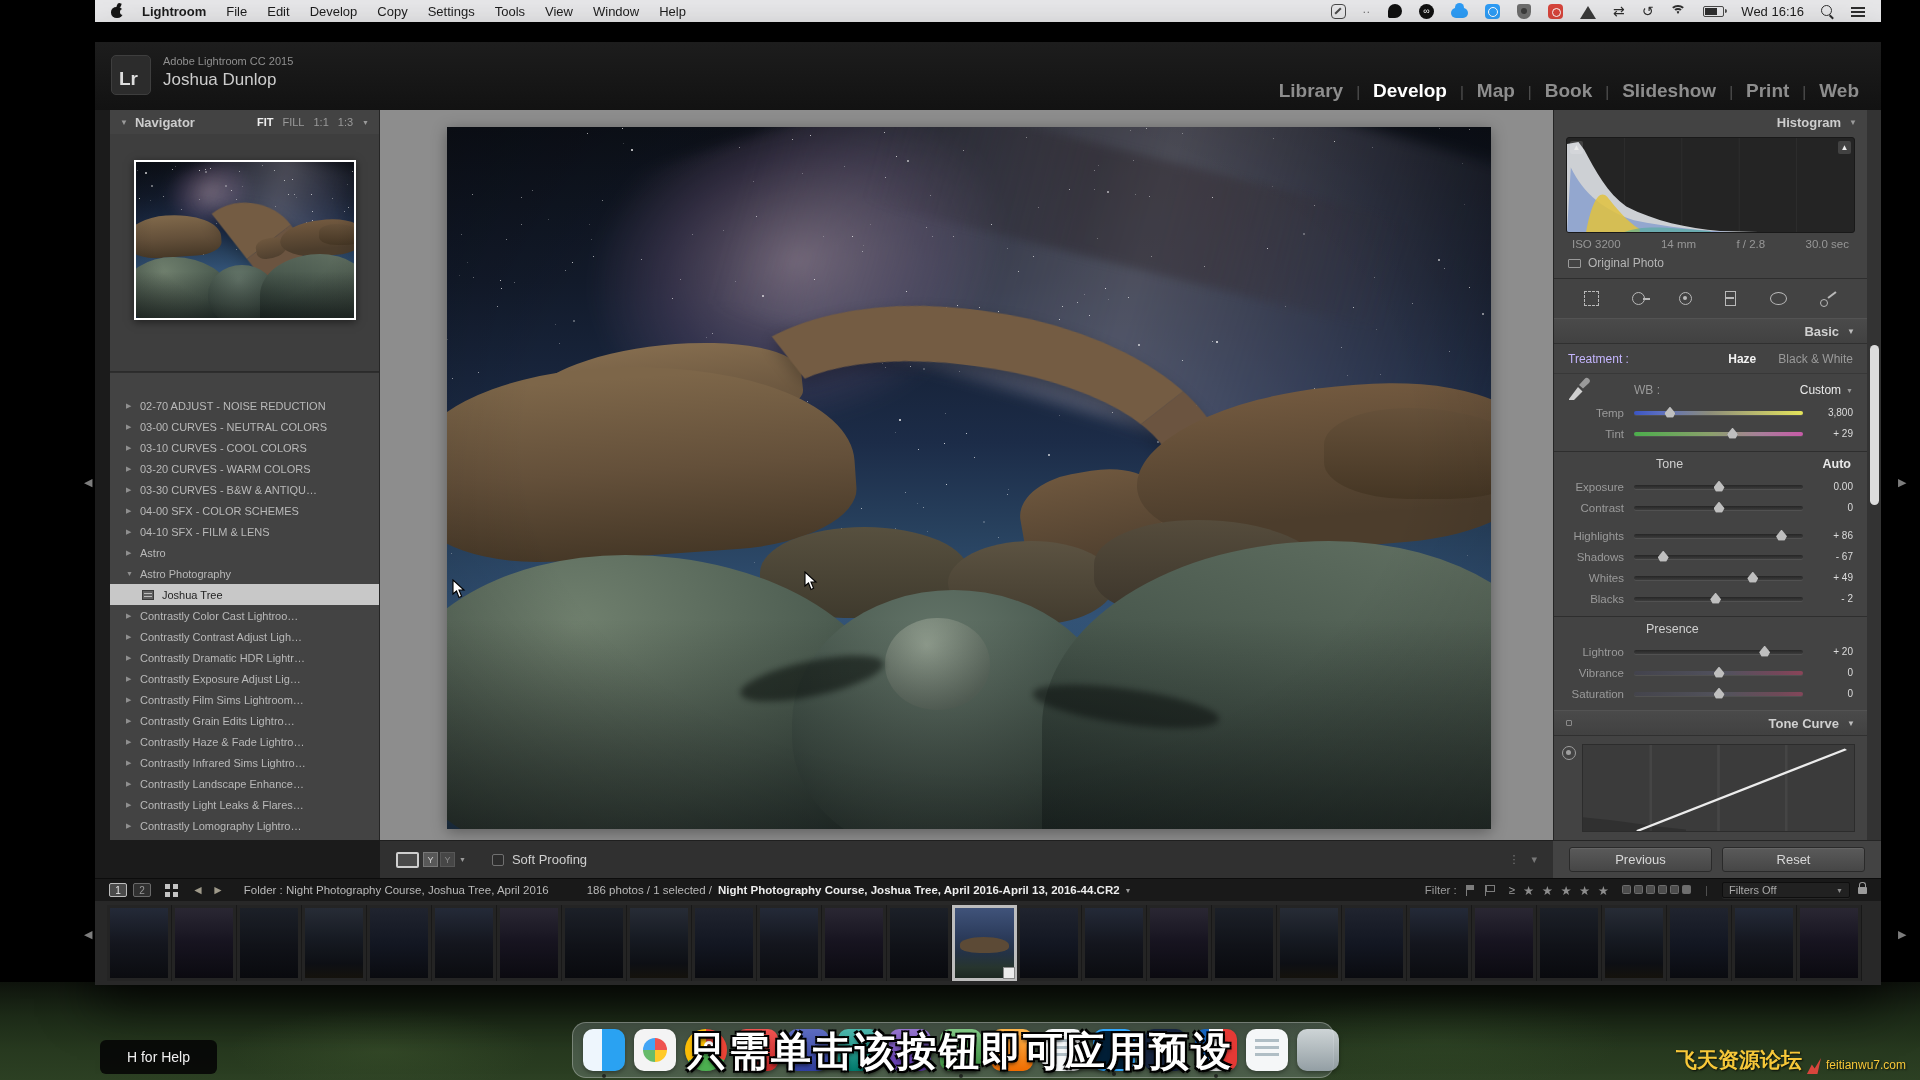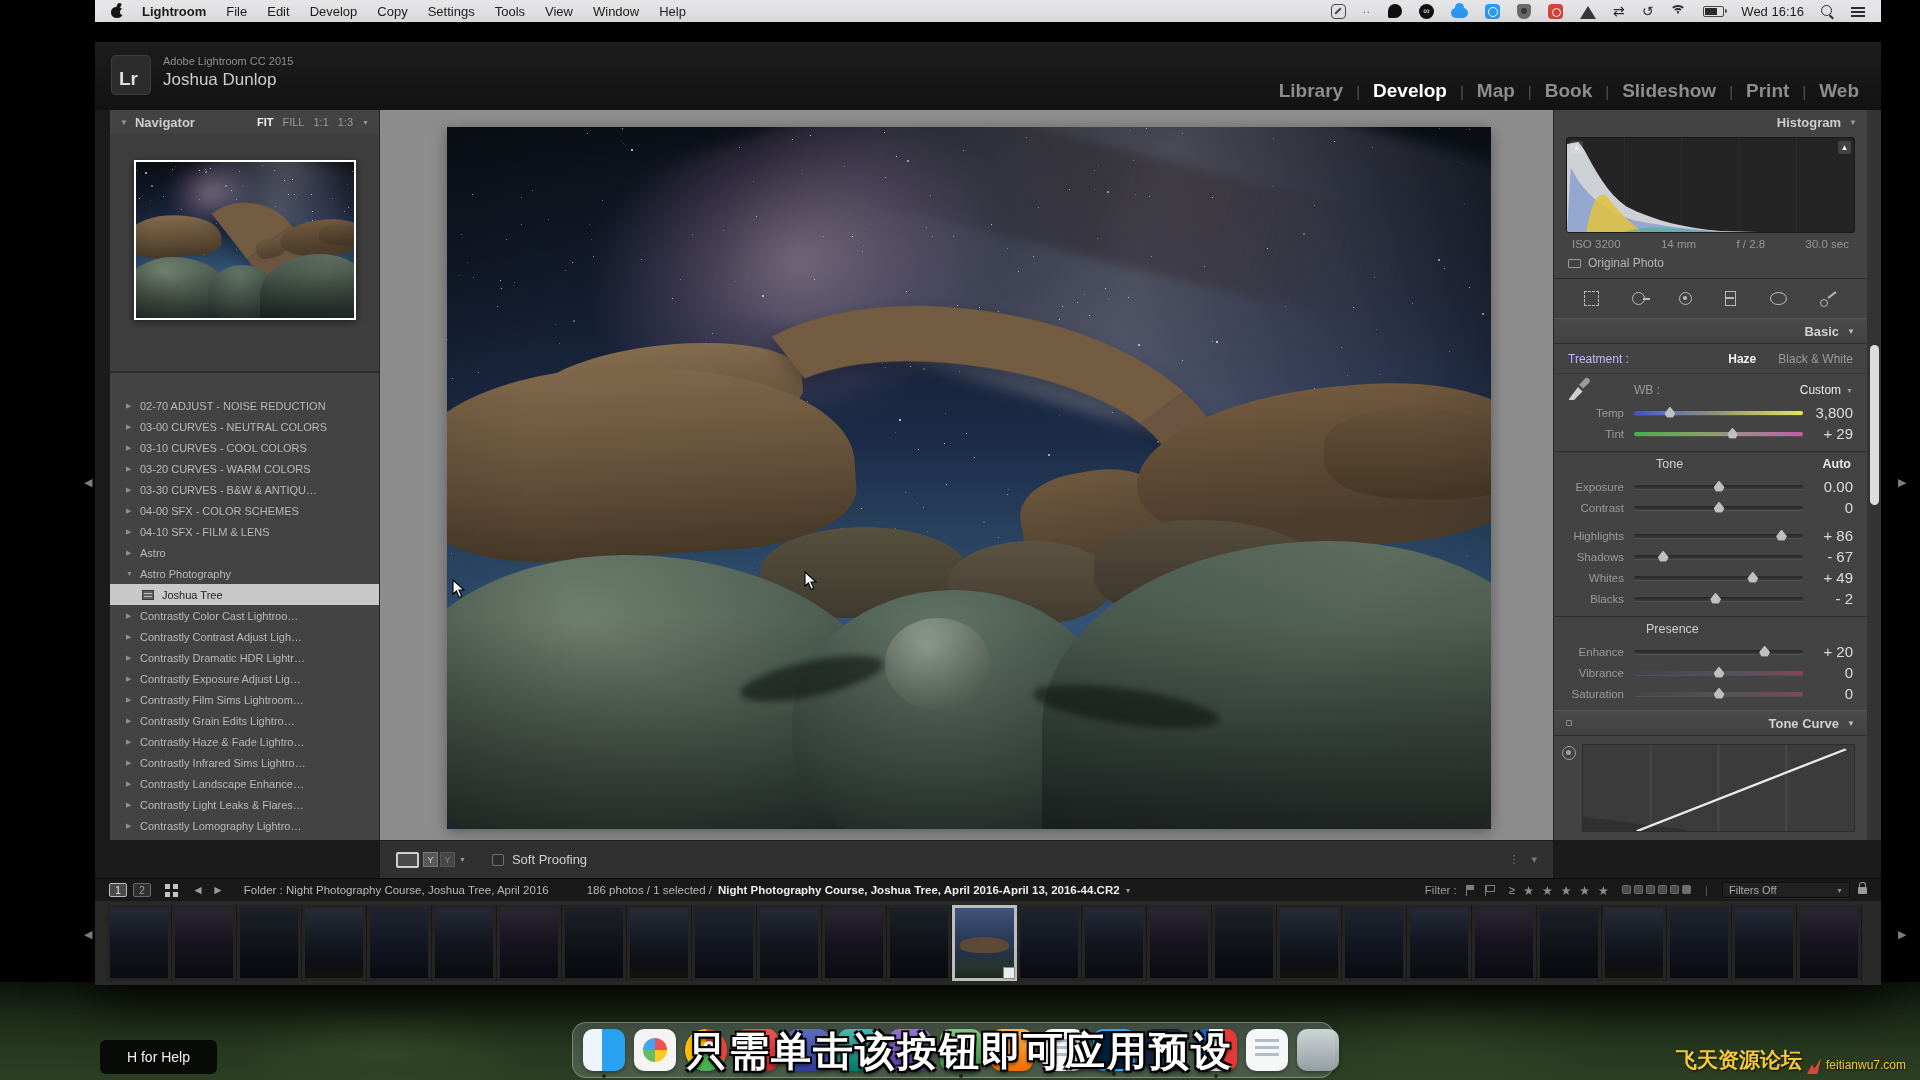--- a/index.html
+++ b/index.html
@@ -177,21 +177,21 @@
   #treatment .tcolor{margin-left:auto;color:#f2f2f2;font-weight:bold;}
   #treatment .tbw{margin-left:22px;color:#9a9a9a;}
   #wb-row{display:flex;align-items:center;height:24px;padding:0 14px;font-size:12px;margin-top:4px;}
   #wb-row .wbl{color:#9a9a9a;margin-left:66px;}
   #wb-row .wbv{margin-left:auto;color:#eaeaea;display:flex;align-items:center;gap:5px;}
   #wb-row .wbv .tri{font-size:7px;color:#9a9a9a;}
   #eyedropper{position:absolute;left:12px;margin-top:-6px;}
 
   .sl-row{display:grid;grid-template-columns:66px 1fr 50px;align-items:center;height:21px;padding:0 14px;}
   .sl-label{font-size:11.5px;color:#9a9a9a;text-align:right;padding-right:10px;white-space:nowrap;}
-  .sl-value{font-size:15px;color:#dcdcdc;text-align:right;white-space:nowrap;}
+  .sl-value{font-size:10px;color:#dcdcdc;text-align:right;white-space:nowrap;}
   .sl-track{position:relative;height:4px;background:linear-gradient(#262626,#3c3c3c);border-radius:2px;box-shadow:0 1px 0 rgba(255,255,255,.08);}
   .tk-temp{background:linear-gradient(90deg,#3b55c4 0%,#5c6fc0 16%,#8d8d7a 45%,#b9b96e 72%,#e4e45a 100%);}
   .tk-tint{background:linear-gradient(90deg,#4cae4c 0%,#8ba06c 45%,#a87e9a 75%,#c85aa8 100%);}
   .tk-vib{background:linear-gradient(90deg,#43434d 0%,#52525e 55%,#74475a 85%,#8a4458 100%);}
   .tk-sat{background:linear-gradient(90deg,#44444c 0%,#53535c 55%,#6e4a58 85%,#84465a 100%);}
   .sl-thumb{position:absolute;top:-4px;width:11px;height:11px;margin-left:-5px;background:#bfbfbf;
     clip-path:polygon(50% 0,100% 62%,78% 100%,22% 100%,0 62%);box-shadow:0 1px 1px rgba(0,0,0,.5);}
   .sec-head{display:flex;align-items:center;height:24px;padding:0 16px;font-size:12.5px;}
   .sec-head .shc{color:#cfcfcf;margin-left:86px;}
   .sec-head .sha{margin-left:auto;color:#e8e8e8;font-weight:bold;}
@@ -938,21 +938,21 @@
             <span class="sl-thumb" style="left: 48%;"></span>
           </span>
           <span class="sl-value">- 2</span>
         </div>
       <div class="gap6"></div>
         <div class="divider"></div>
       <div class="sec-head">
         <span class="shc" style="margin-left:76px;">Presence</span>
       </div>
       <div class="sl-row">
-          <span class="sl-label">Enhance</span>
+          <span class="sl-label">Lightroo</span>
           <span class="sl-track">
             <span class="sl-thumb" style="left: 77%;"></span>
           </span>
           <span class="sl-value">+ 20</span>
         </div>
       <div class="sl-row">
           <span class="sl-label">Vibrance</span>
           <span class="sl-track tk-vib">
             <span class="sl-thumb" style="left: 50%;"></span>
           </span>
@@ -991,20 +991,24 @@
       <span id="loupe-icon"></span>
       <span class="yy">Y</span>
       <span class="yy dim">Y</span>
       <span class="tiny-tri">▼</span>
       <span id="sp-check"></span>
       <span id="sp-label">Soft Proofing</span>
       <span id="tb-extra">
           <span>⋮</span>
           <span>▾</span>
         </span>
+    </div>
+    <div id="band-right">
+      <div class="lrbtn btn-prev">Previous</div>
+      <div class="lrbtn btn-reset">Reset</div>
     </div>
 
     <div id="fs-bar">
       <span class="winbox w1">1</span>
       <span class="winbox w2">2</span>
       <span id="grid-icon"></span>
       <span class="fs-arrow">◄</span>
       <span class="fs-arrow">►</span>
       <span id="fs-folder">Folder : Night Photography Course, Joshua Tree, April 2016</span>
       <span id="fs-count">186 photos / 1 selected /</span>

